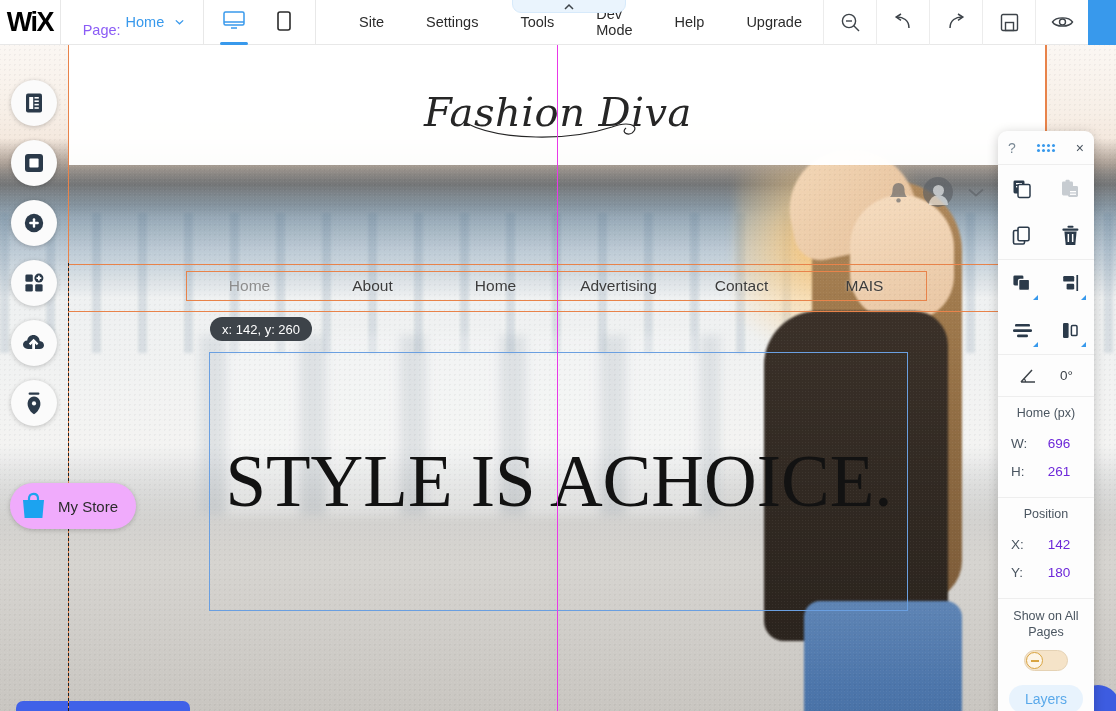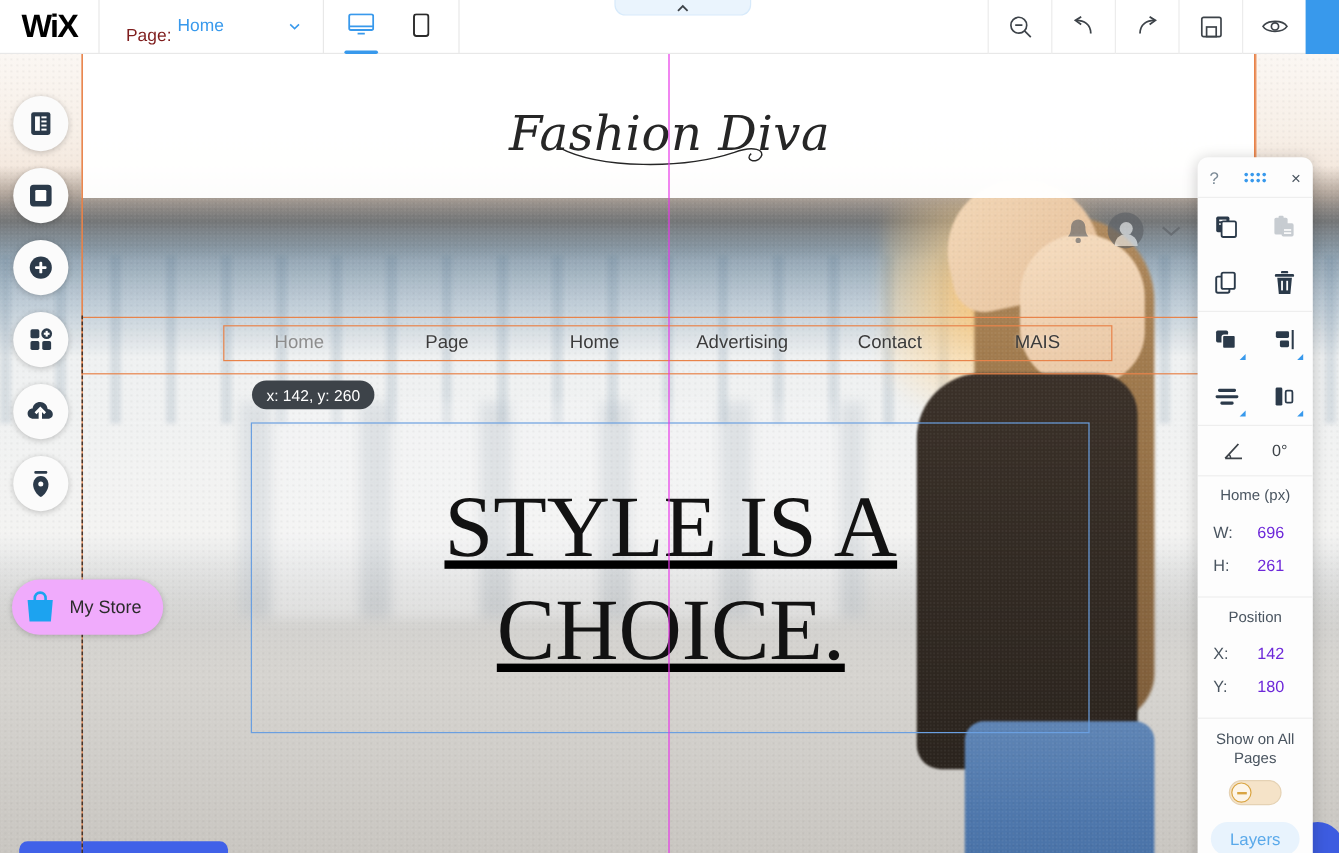--- a/index.html
+++ b/index.html
@@ -20,21 +20,21 @@
   .wix-logo {
     width: 82px; height: 45px; display: flex; align-items: center;
     justify-content: center; font-size: 27px; font-weight: bold;
     letter-spacing: -1.5px; color: #000; font-family: "Liberation Sans", sans-serif;
   }
   .topbar-sep { width: 1px; height: 45px; background: #e8e8e8; }
   .page-selector {
     width: 186px; height: 45px; display: flex; align-items: center;
     padding-left: 22px; font-size: 14.5px; color: #2b2b2b; position: relative;
   }
-  .page-selector .pg-label { color: #7f1d1d; margin-top: 16px; }
+  .page-selector .pg-label { color: #8b5cf6; margin-top: 16px; }
   .page-selector .pg-value { color: #3899ec; margin-left: 5px; }
   .page-selector .chev {
     position: absolute; right: 18px; top: 50%; transform: translateY(-50%);
     width: 11px; height: 11px;
   }
   .device-group { display: flex; align-items: center; height: 45px; padding: 0 14px; gap: 16px; }
   .device-btn {
     width: 34px; height: 45px; display: flex; align-items: flex-start;
     justify-content: center; padding-top: 11px; position: relative;
   }
@@ -182,22 +182,22 @@
   }
   .nav-item {
     flex: 1; text-align: center; font-size: 15.5px; color: #3c3c3c;
     font-family: "Liberation Sans", sans-serif; text-shadow: 0 0 3px rgba(255,255,255,0.5);
   }
   .nav-item.dim { color: #8d8d8d; }
 
   
   .hero-text {
     position: absolute; left: 210px; top: 308px; width: 698px; height: 258px;
-    display: flex; flex-direction: column; align-items: center;
-    justify-content: center; gap: 0px; text-decoration: underline;
+    display: flex; align-items: center;
+    justify-content: center; gap: 0px;
   }
   .hero-line {
     font-family: "Liberation Serif", "DejaVu Serif", serif;
     font-size: 73px; line-height: 86px; color: #121212; white-space: nowrap;
     letter-spacing: 0px;
   }
 
   .advertise-btn {
     position: absolute; left: 16px; top: 656px; width: 174px; height: 42px;
     background: #4061e8; border-radius: 7px; color: #fff; font-size: 15px;
@@ -358,20 +358,28 @@
         <div class="underline"></div>
       </div>
       <div class="device-btn">
         <svg width="14" height="20" viewBox="0 0 14 20">
           <rect x="1" y="1" width="12" height="18" rx="2" fill="none" stroke="#2b2b2b" stroke-width="1.6"></rect>
         </svg>
       </div>
     </div>
     <div class="topbar-sep"></div>
 
+    <div class="menu-group">
+      <div class="menu-item">Site</div>
+      <div class="menu-item">Settings</div>
+      <div class="menu-item">Tools</div>
+      <div class="menu-item">Dev Mode</div>
+      <div class="menu-item">Help</div>
+      <div class="menu-item">Upgrade</div>
+    </div>
 
     <div class="tool-group">
       <div class="tool-btn">
         <svg width="21" height="21" viewBox="0 0 21 21">
           <circle cx="9" cy="9" r="6.6" fill="none" stroke="#3d4349" stroke-width="1.4"></circle>
           <line x1="6" y1="9" x2="12" y2="9" stroke="#3d4349" stroke-width="1.4"></line>
           <line x1="13.8" y1="13.8" x2="19" y2="19" stroke="#3d4349" stroke-width="1.4"></line>
         </svg>
       </div>
       <div class="tool-btn">
@@ -446,21 +454,21 @@
         </span>
         <span>
           <svg width="18" height="11" viewBox="0 0 18 11">
             <path d="M2 2.5 L9 8.5 L16 2.5" fill="none" stroke="#5b5f64" stroke-width="1.8"></path>
           </svg>
         </span>
       </div>
 
       <div class="site-nav">
         <div class="nav-item dim">Home</div>
-        <div class="nav-item">Page</div>
+        <div class="nav-item">About</div>
         <div class="nav-item">Home</div>
         <div class="nav-item">Advertising</div>
         <div class="nav-item">Contact</div>
         <div class="nav-item">MAIS</div>
       </div>
 
       <div class="hero-text">
         <div class="hero-line">STYLE IS A</div>
         <div class="hero-line">CHOICE.</div>
       </div>

